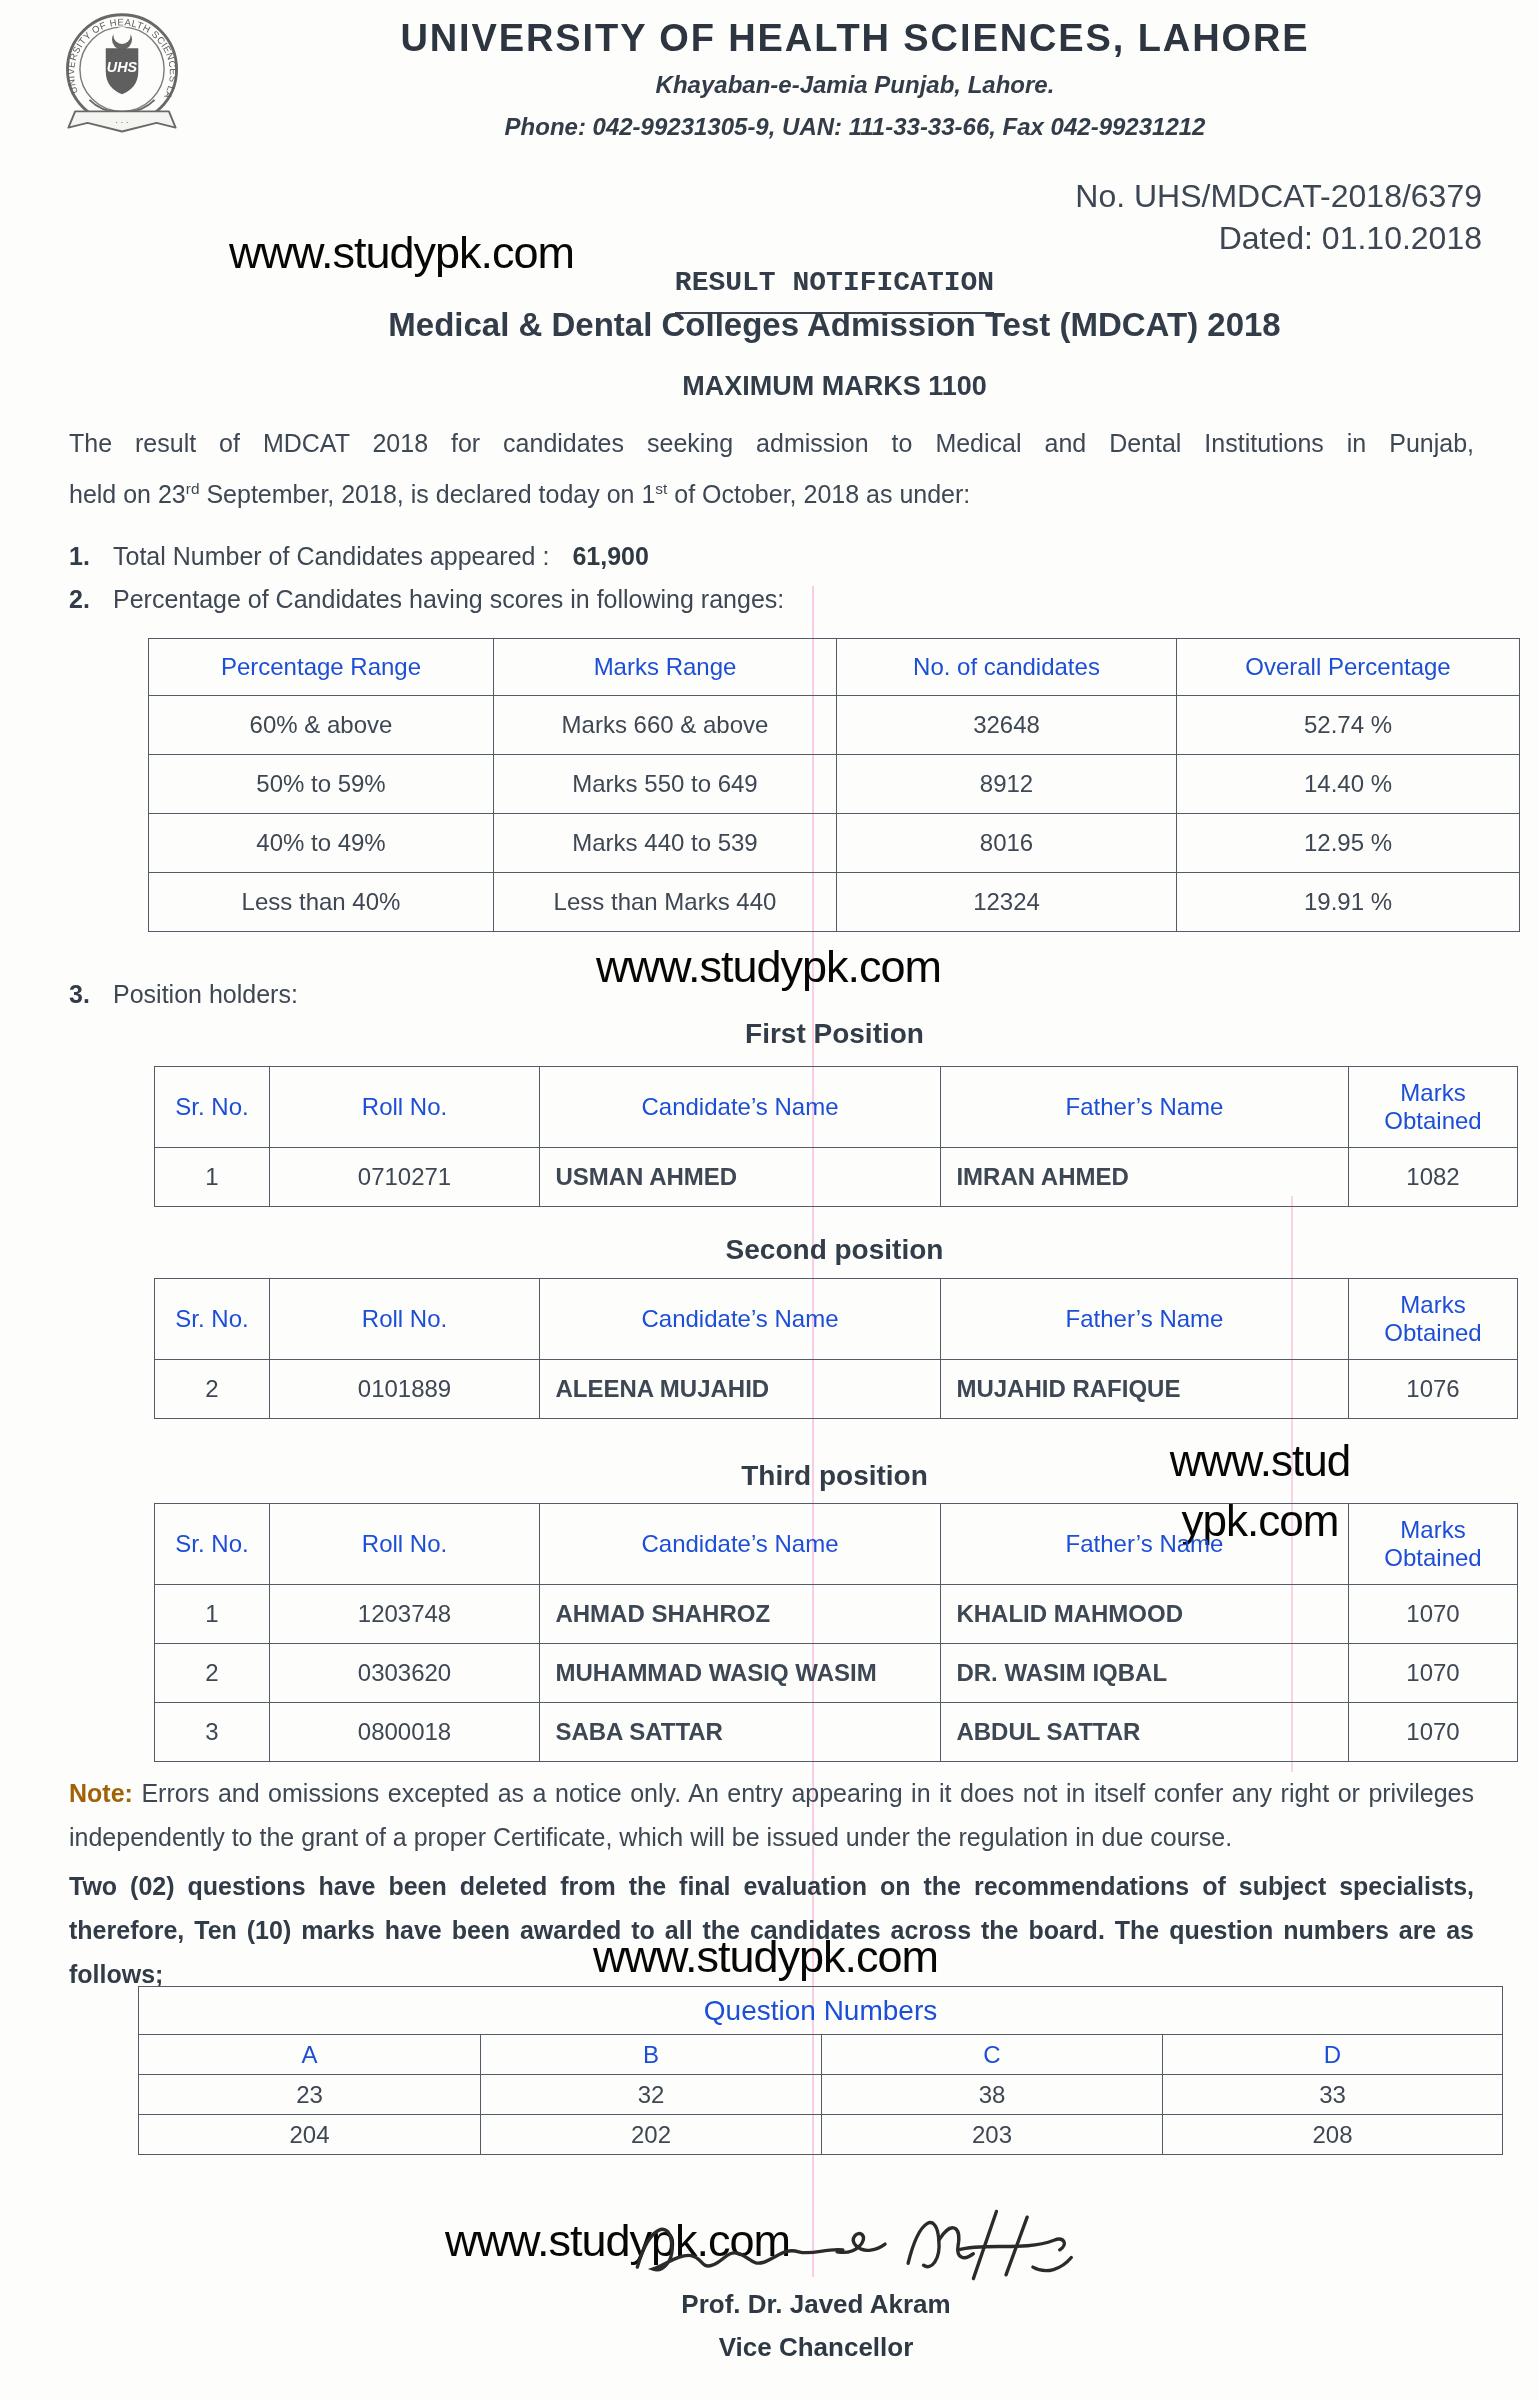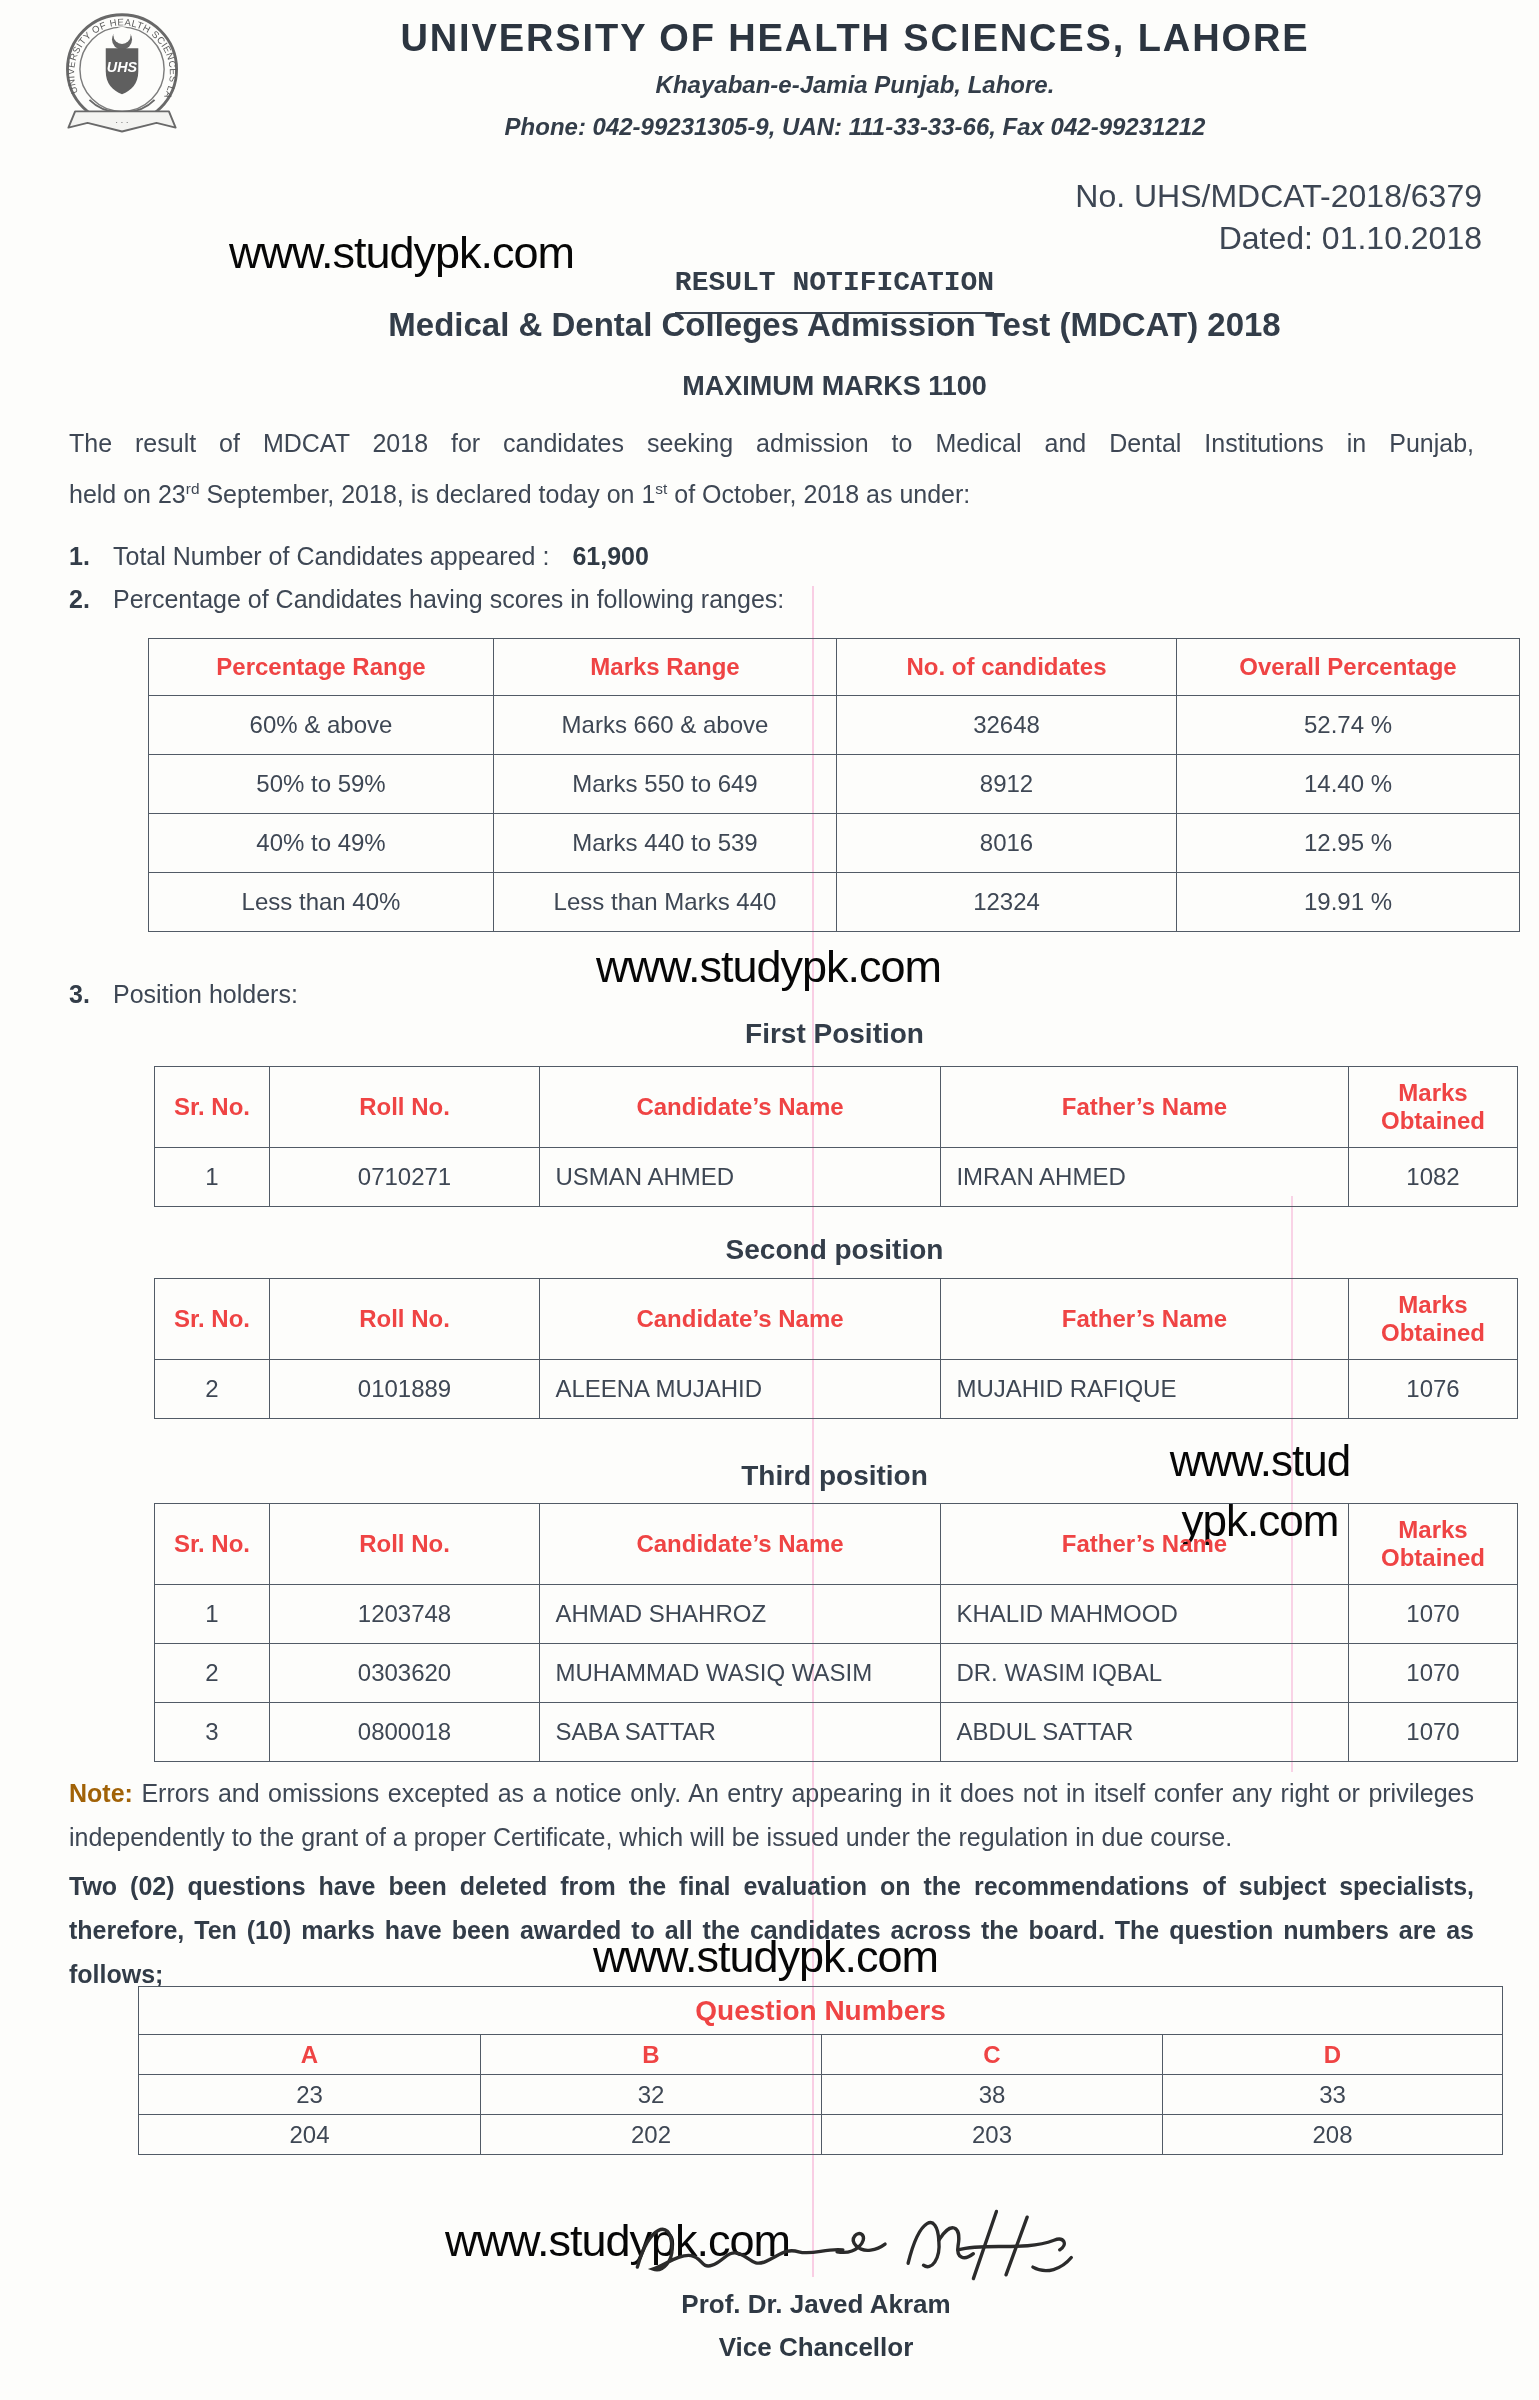--- a/index.html
+++ b/index.html
@@ -66,29 +66,29 @@
   }
   .note-para .b { font-weight:bold; color:#a16207; }
   .bold-para {
     position:absolute; left:69px; top:1864px; width:1405px;
     font-size:25px; line-height:44px; text-align:justify; font-weight:bold; color:#323c48;
   }
 
   
   table.doc { position:absolute; border-collapse:collapse; table-layout:fixed; font-size:24px; color:#3e4754; }
   table.doc td, table.doc th { border:1.9px solid #525b66; vertical-align:middle; text-align:center; padding:0 7.7px; overflow:hidden; }
-  table.doc th { font-weight:bold; color:#ef4444; }
+  table.doc th { font-weight:normal; color:#1d4ed8; }
   .t-score { left:148px; top:638px; width:1371px; }
   .t-score tr.hd  { height:57px; }
   .t-score tr.row { height:59px; }
   .t-pos { left:154px; width:1363px; }
   .t-pos-1 { top:1066px; } .t-pos-2 { top:1278px; } .t-pos-3 { top:1503px; }
   .t-pos tr.hd { height:81px; }
   .t-pos tr.row { height:59px; }
-  .t-pos td.lft { text-align:left; padding-left:15.4px; }
+  .t-pos td.lft { text-align:left; padding-left:15.4px;font-weight:bold; }
   .t-qn { left:138px; top:1986px; width:1364px; }
   .t-qn tr.title { height:48px; font-size:28px;margin-left:10px; }
   .t-qn tr.hd  { height:40px; }
   .t-qn tr.row { height:40px; }
 
   
   .sign-svg { position:absolute; left:620px; top:2198px; width:461px; height:96px; }
   .sign-name  { top:2289px; left:134px; width:1364px; font-size:26px; font-weight:bold; }
   .sign-title { top:2332px; left:134px; width:1364px; font-size:26px; font-weight:bold; }
   .sgn { position:absolute; text-align:center; color:#2f3944; }

